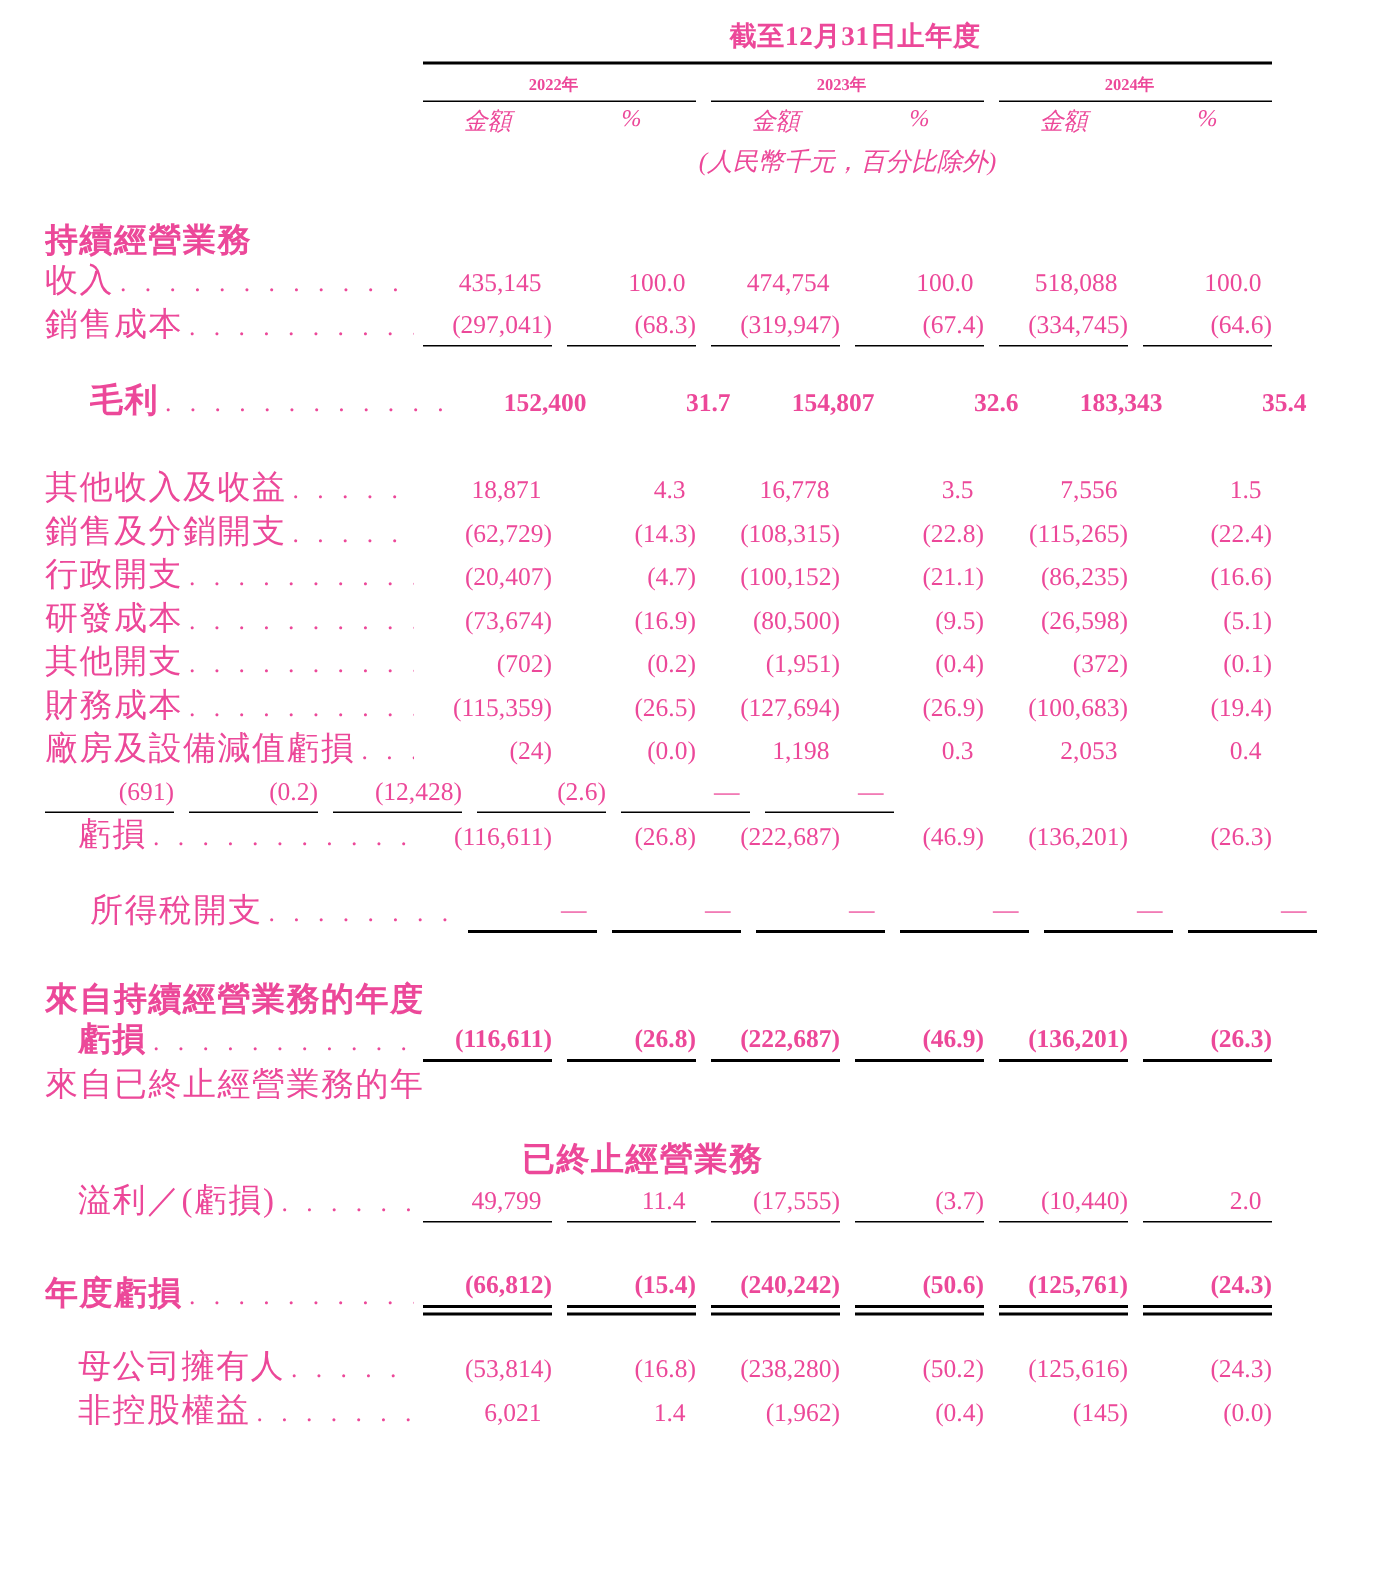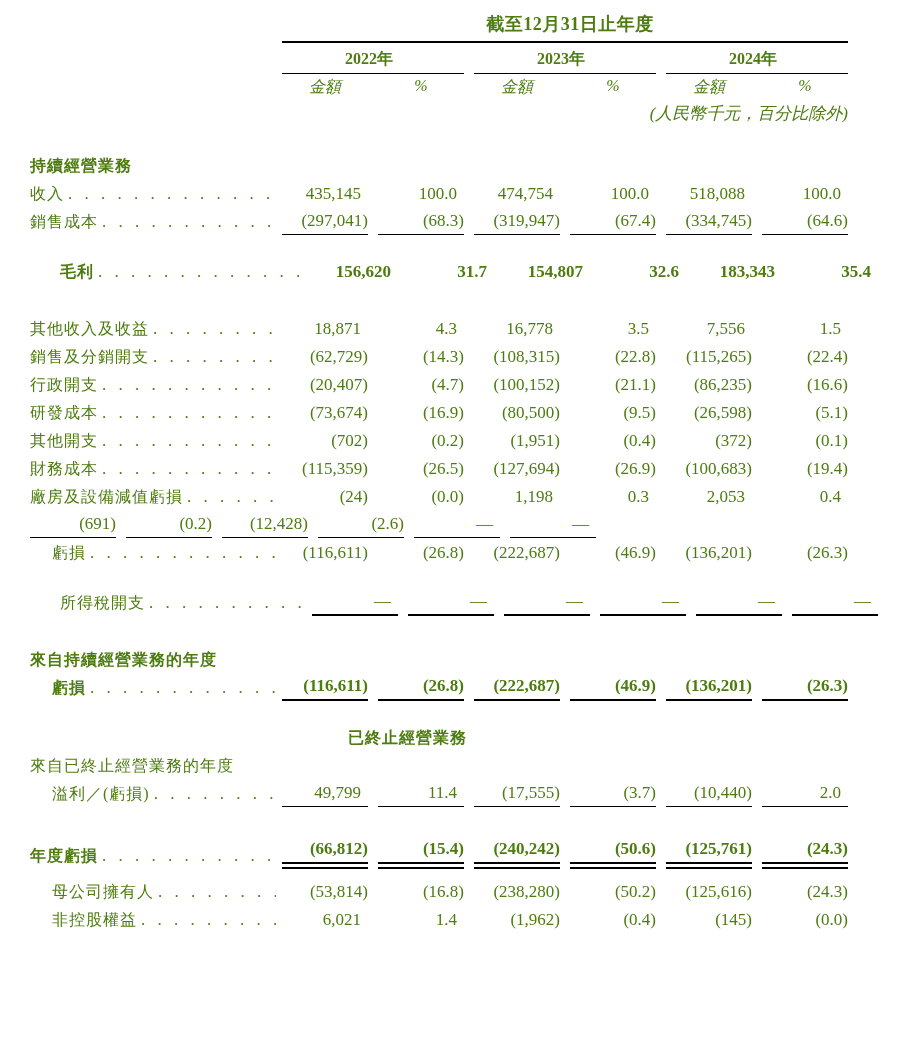--- a/index.html
+++ b/index.html
@@ -6,21 +6,21 @@
     margin: 0; padding: 0;
     background: #ffffff;
     width: 918px; height: 1060px;
     overflow: hidden;
   }
   .page {
     position: relative;
     width: 918px; height: 1060px;
     box-sizing: border-box;
     padding: 12px 0 0 30px;
-    color: #4d7c0f;
+    color: #ec4899;
     font-family: "Liberation Serif", "DejaVu Serif", serif;
     font-size: 17px;
   }
 
   
   .hrow { display: flex; }
   .hspacer { width: 252px; flex: 0 0 252px; }
   .harea { width: 576px; flex: 0 0 576px; }
 
   .tbl-title {
@@ -30,57 +30,57 @@
     letter-spacing: 0.5px;
     padding-bottom: 5px;
   }
   .top-rule { border-top: 2px solid #000; margin-right: 10px; height: 0; }
 
   .years { display: flex; margin-top: 4px; }
   .ygroup { width: 192px; flex: 0 0 192px; }
   .ytext {
     text-align: center;
     font-weight: bold;
-    font-size: 16px;
+    font-size: 11px;
     padding: 2px 18px 3px 0;
   }
   .yrule { border-top: 1.5px solid #000; margin-right: 10px; height: 0; }
 
   .subhead { display: flex; margin-top: 3px; }
   .hcell {
     width: 96px; flex: 0 0 96px;
     box-sizing: border-box; padding-right: 10px;
     text-align: center;
     font-style: italic;
     font-size: 16px;
   }
   .note-row { margin-top: 4px; }
   .note {
-    text-align: right;
+    text-align: center;
     font-style: italic;
     font-size: 17px;
     padding-right: 10px;
   }
 
   
   .tbody { margin-top: 26px; }
   .row { display: flex; align-items: flex-end; min-height: 28px; }
-  .row.gap-sm { margin-top: 8px; }
+  .row.gap-sm { margin-top: 20px; }
   .row.gap-md { margin-top: 22px; justify-content: center; }
   .row.gap-lg { margin-top: 29px; }
 
   .lbl {
     width: 252px; flex: 0 0 252px;
     display: flex; align-items: baseline;
     line-height: 27px;
     overflow: hidden;
   }
   .lbl-text {
     white-space: nowrap;
-    font-size: 16px;
+    font-size: 22px;
     letter-spacing: 1px;
   }
   .row.indent .lbl-text { padding-left: 22px; }
   .row.bold .lbl-text, .row.bold .vl { font-weight: bold; }
 
   .leader {
     flex: 1 1 auto;
     overflow: hidden;
     white-space: nowrap;
     margin: 0 6px 0 4px;
@@ -208,21 +208,21 @@
         <div class="cell">
           <span class="vl u-single">(64.6)</span>
         </div>
       </div>
       <div class="row gap-md bold">
         <div class="lbl">
           <span class="lbl-text">毛利</span>
           <span class="leader">. . . . . . . . . . . . . . . . . . . . . . . . . . . . . . . . . . . . . . . . . . . . . . . . . . . . . . . . . . . . </span>
         </div>
         <div class="cell">
-          <span class="vl pad">156,620</span>
+          <span class="vl pad">152,400</span>
         </div>
         <div class="cell">
           <span class="vl pad">31.7</span>
         </div>
         <div class="cell">
           <span class="vl pad">154,807</span>
         </div>
         <div class="cell">
           <span class="vl pad">32.6</span>
         </div>
@@ -491,30 +491,30 @@
         <div class="cell">
           <span class="vl u-thick">(46.9)</span>
         </div>
         <div class="cell">
           <span class="vl u-thick">(136,201)</span>
         </div>
         <div class="cell">
           <span class="vl u-thick">(26.3)</span>
         </div>
       </div>
+      <div class="row">
+        <div class="lbl">
+          <span class="lbl-text">來自已終止經營業務的年度</span>
+        </div>
+      </div>
       <div class="row gap-md bold">
         <div class="lbl">
           <span class="lbl-text">已終止經營業務</span>
         </div>
       </div>
-      <div class="row">
-        <div class="lbl">
-          <span class="lbl-text">來自已終止經營業務的年度</span>
-        </div>
-      </div>
       <div class="row indent">
         <div class="lbl">
           <span class="lbl-text">溢利／(虧損)</span>
           <span class="leader">. . . . . . . . . . . . . . . . . . . . . . . . . . . . . . . . . . . . . . . . . . . . . . . . . . . . . . . . . . . . </span>
         </div>
         <div class="cell">
           <span class="vl pad u-single">49,799</span>
         </div>
         <div class="cell">
           <span class="vl pad u-single">11.4</span>

